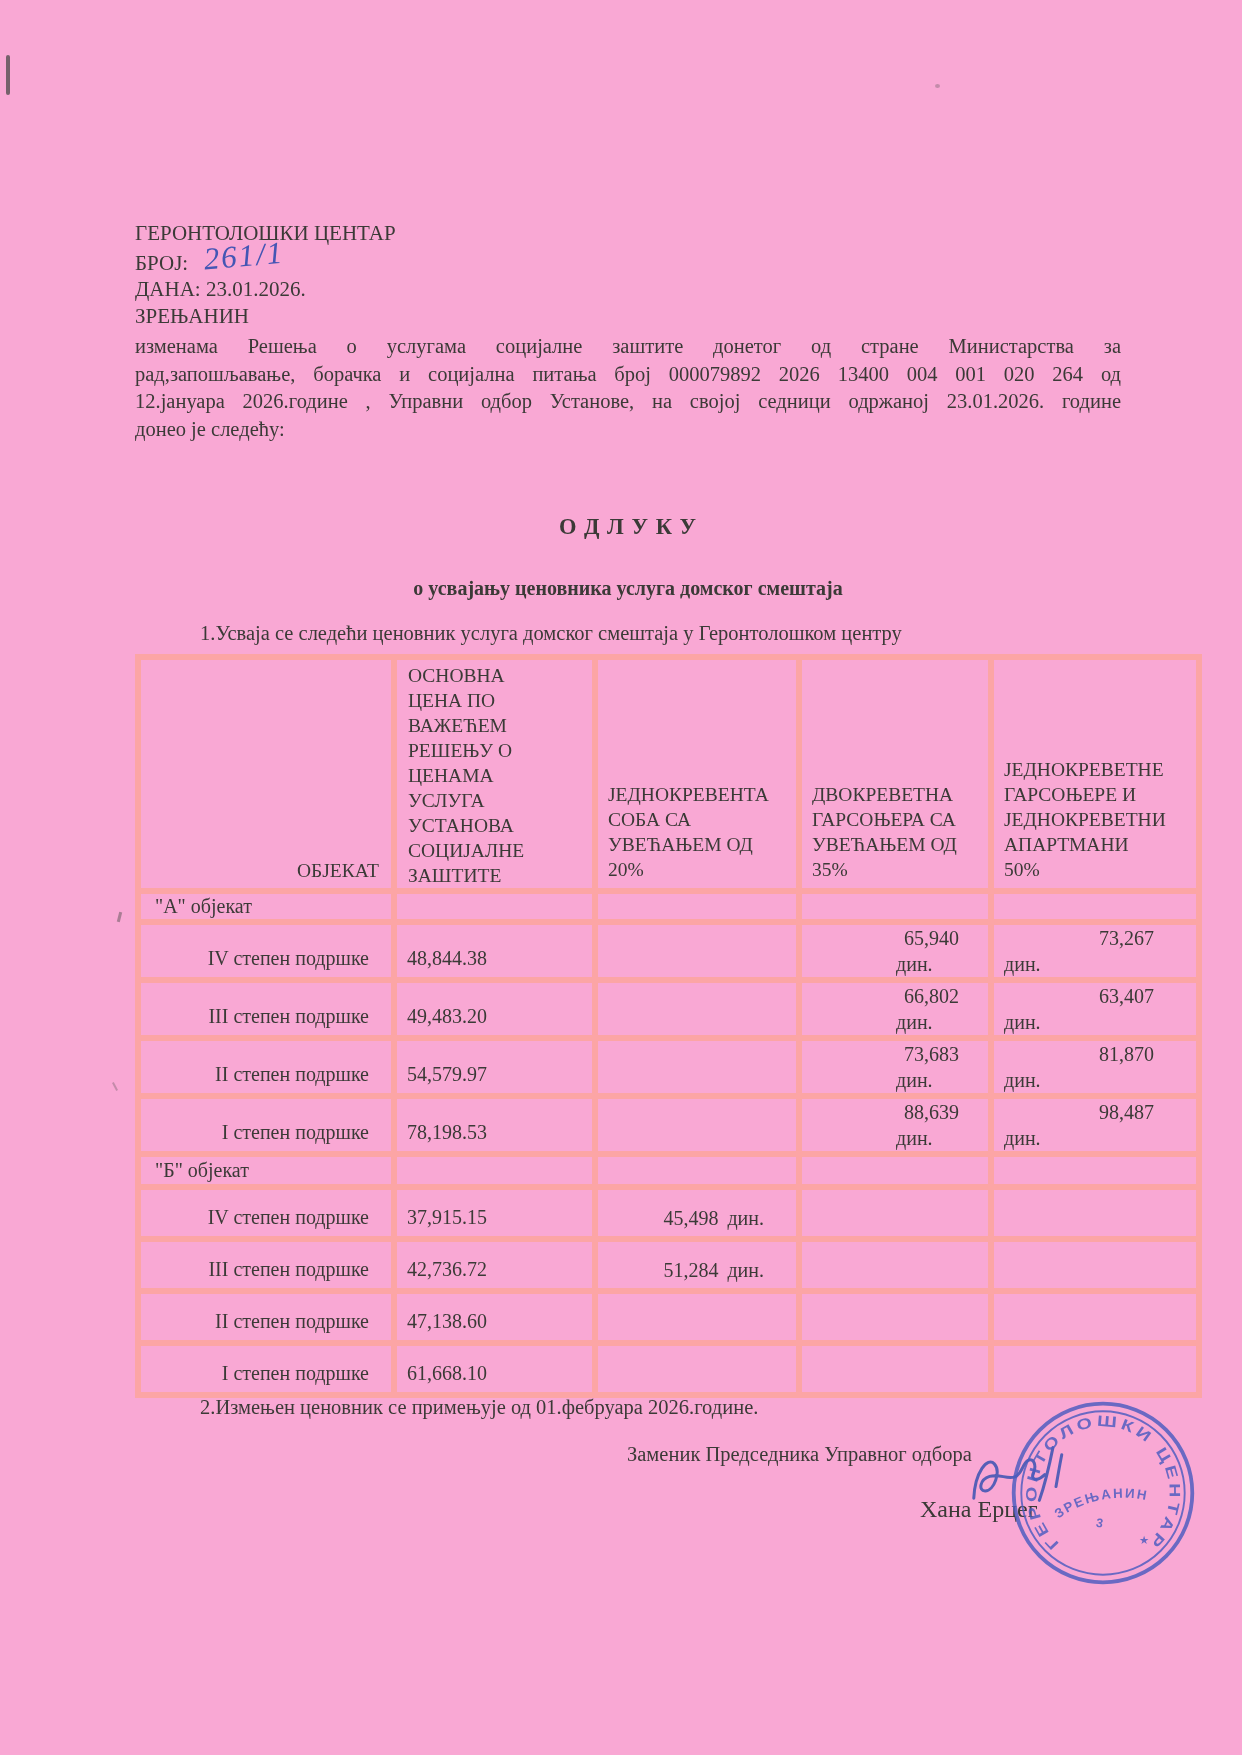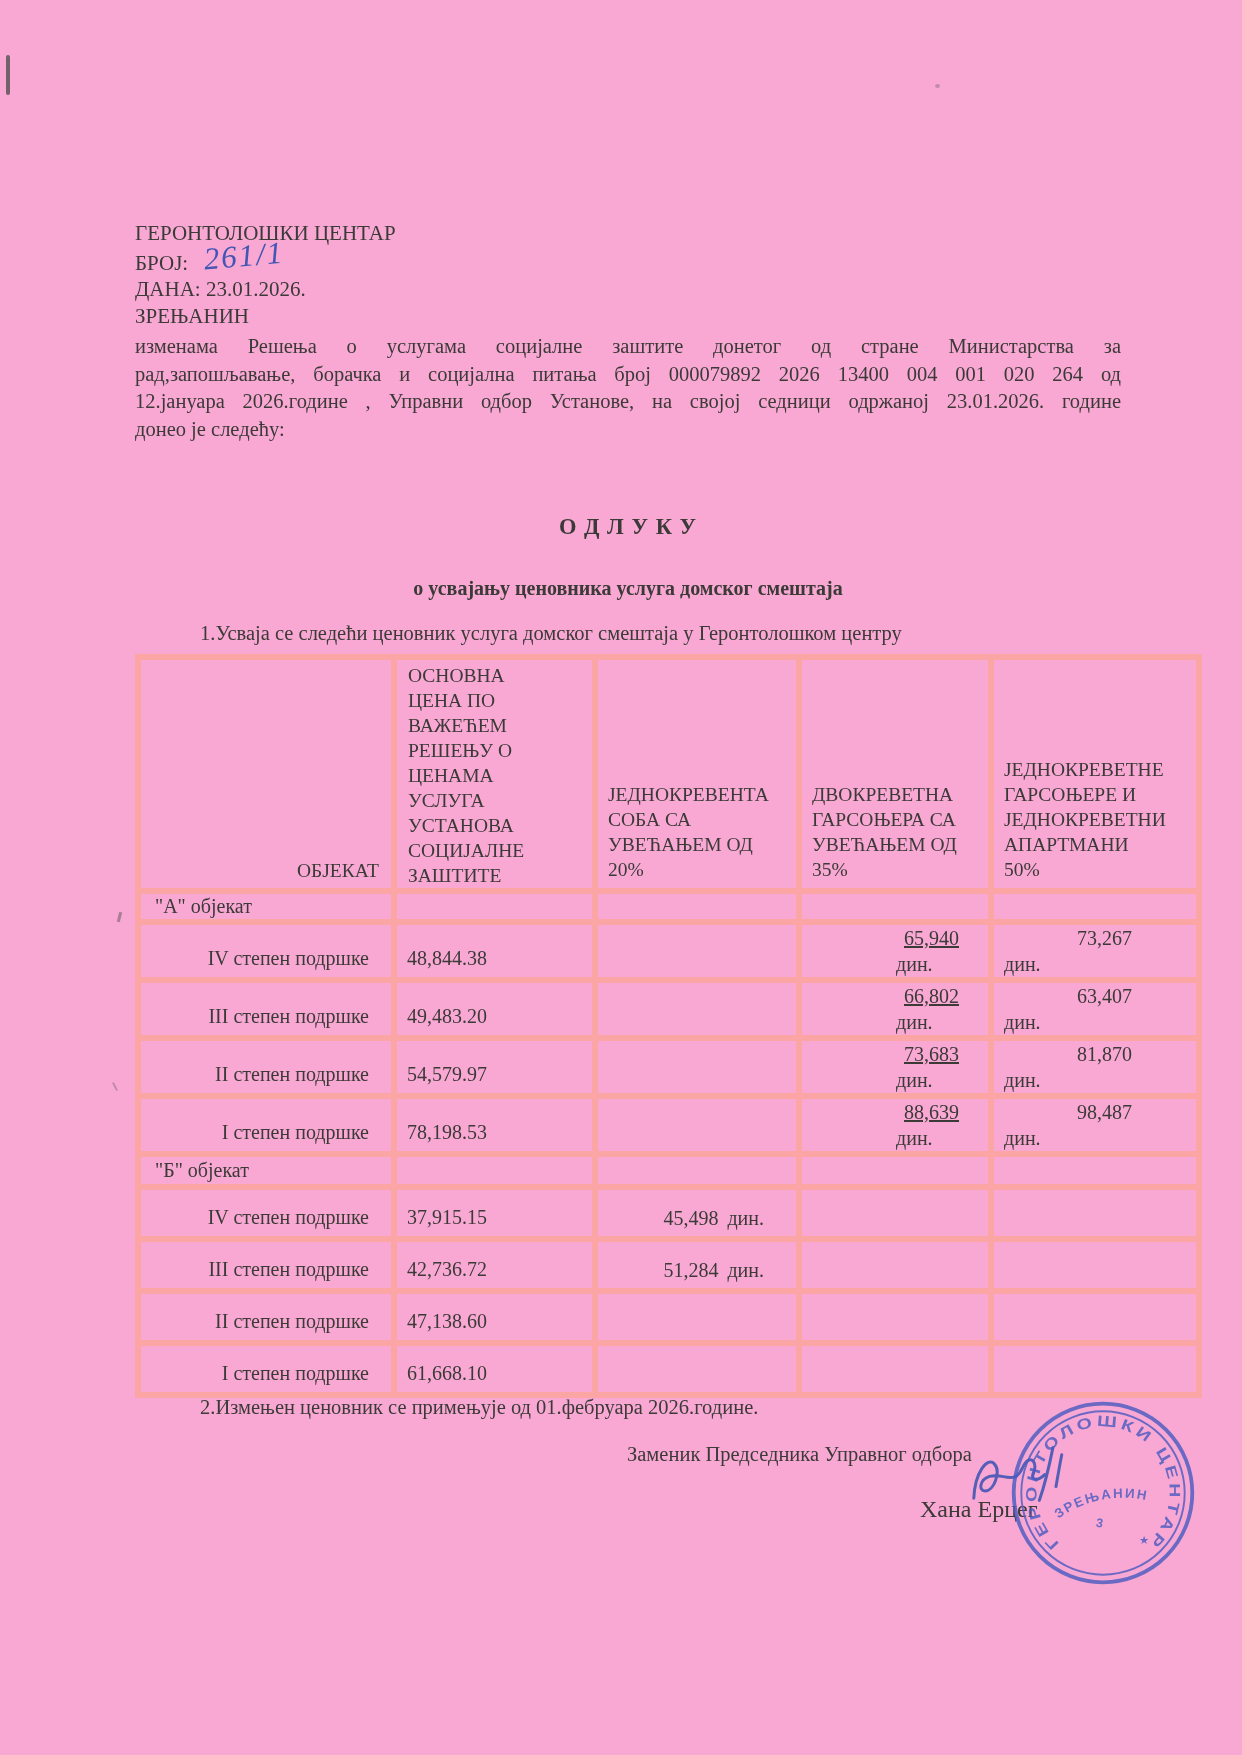--- a/index.html
+++ b/index.html
@@ -50,22 +50,22 @@
   th.h2{vertical-align:top;text-align:left;padding:3px 2px 0 11px;}
   th.h3,th.h4,th.h5{vertical-align:bottom;text-align:left;padding:0 2px 6px 10px;}
   th.h2,th.h3,th.h4,th.h5{white-space:pre-line;line-height:25px;font-size:19.5px;}
   td.sec{text-align:left;padding-left:14px;vertical-align:middle;}
   td.lbl{text-align:right;padding:0 22px 7px 0;vertical-align:bottom;}
   td.base{text-align:left;padding:0 0 7px 10px;vertical-align:bottom;}
   td.c3{text-align:right;padding:0 32px 6px 0;vertical-align:bottom;}
   td.splitcell{vertical-align:top;}
   .split{height:48px;display:flex;flex-direction:column;justify-content:space-between;padding:2px 0 2px 0;}
   .num{text-align:right;line-height:22px;}
-  .n4{padding-right:29px;text-decoration:underline;}
-  .n5{padding-right:64px;}
+  .n4{padding-right:29px;}
+  .n5{padding-right:42px;}
   .cur{text-align:left;line-height:22px;}
   .cur4{padding-left:94px;}
   .cur5{padding-left:10px;}
   .sp{margin-left:9px;}
   
   .sig-role{position:absolute;left:627px;top:1443px;font-size:20.5px;}
   .sig-name{position:absolute;left:920px;top:1496px;font-size:24px;}
   .scribble{position:absolute;left:966px;top:1446px;transform:rotate(-6deg);}
   .stamp{position:absolute;left:1008px;top:1398px;opacity:.82;}
   .stamp text{fill:#4b5cc0;font-family:"Liberation Sans","DejaVu Sans",sans-serif;font-weight:bold;}

